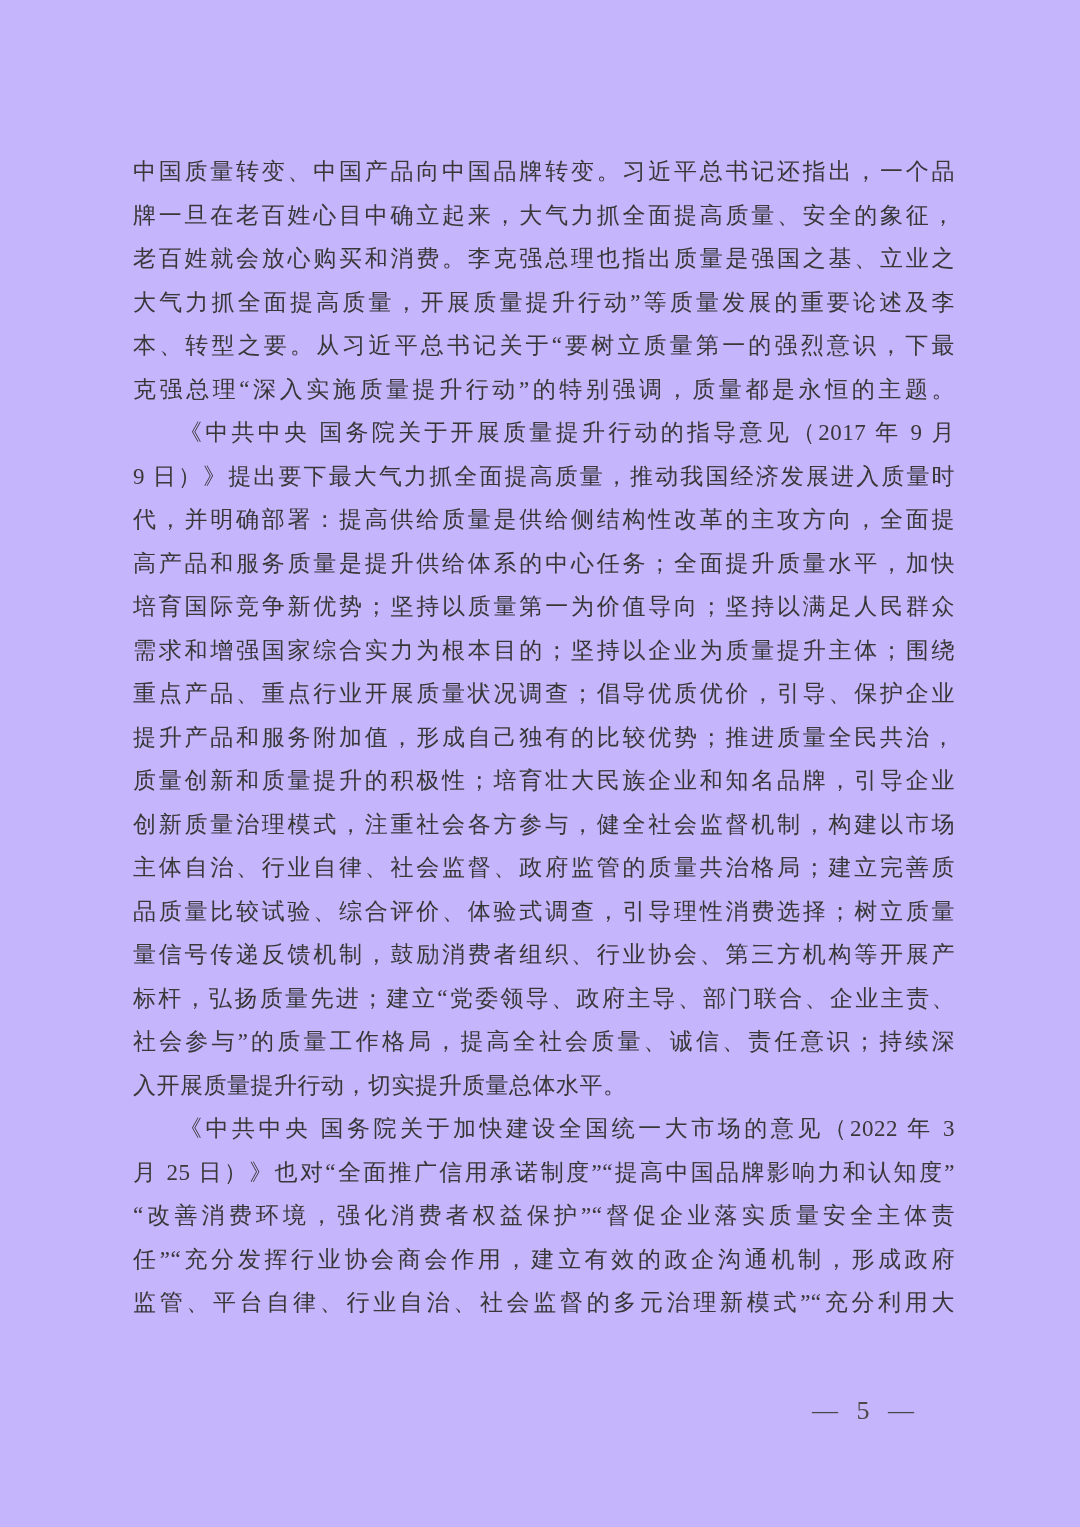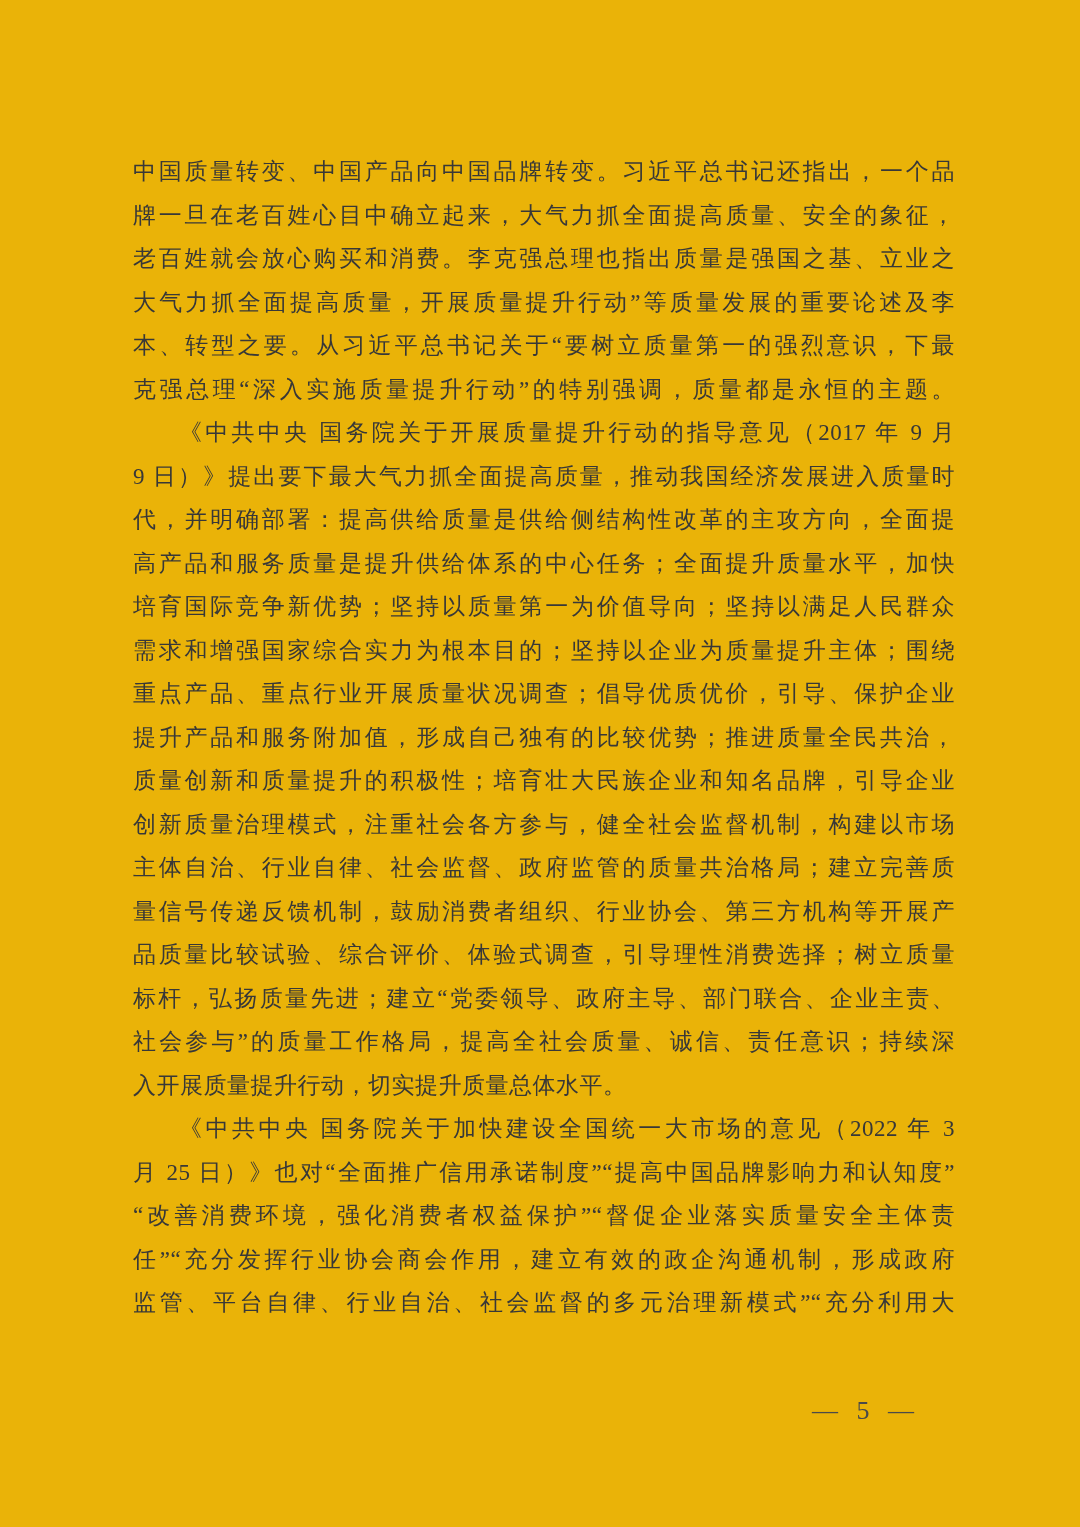--- a/index.html
+++ b/index.html
@@ -5,21 +5,21 @@
 <style>
   html, body {
     margin: 0;
     padding: 0;
     background: #ffffff;
   }
   .page {
     position: relative;
     width: 1080px;
     height: 1527px;
-    background: #eab308;
+    background: #c4b5fd;
     overflow: hidden;
     font-family: "Liberation Serif", "DejaVu Serif", serif;
     color: #383838;
   }
   .text-column {
     position: absolute;
     left: 133px;
     top: 150px;
     width: 822px;
   }
@@ -72,22 +72,22 @@
       <div class="ln">9 日）》提出要下最大气力抓全面提高质量，推动我国经济发展进入质量时</div>
       <div class="ln">代，并明确部署：提高供给质量是供给侧结构性改革的主攻方向，全面提</div>
       <div class="ln">高产品和服务质量是提升供给体系的中心任务；全面提升质量水平，加快</div>
       <div class="ln">培育国际竞争新优势；坚持以质量第一为价值导向；坚持以满足人民群众</div>
       <div class="ln">需求和增强国家综合实力为根本目的；坚持以企业为质量提升主体；围绕</div>
       <div class="ln">重点产品、重点行业开展质量状况调查；倡导优质优价，引导、保护企业</div>
       <div class="ln">提升产品和服务附加值，形成自己独有的比较优势；推进质量全民共治，</div>
       <div class="ln">质量创新和质量提升的积极性；培育壮大民族企业和知名品牌，引导企业</div>
       <div class="ln">创新质量治理模式，注重社会各方参与，健全社会监督机制，构建以市场</div>
       <div class="ln">主体自治、行业自律、社会监督、政府监管的质量共治格局；建立完善质</div>
+      <div class="ln">品质量比较试验、综合评价、体验式调查，引导理性消费选择；树立质量</div>
       <div class="ln">量信号传递反馈机制，鼓励消费者组织、行业协会、第三方机构等开展产</div>
-      <div class="ln">品质量比较试验、综合评价、体验式调查，引导理性消费选择；树立质量</div>
       <div class="ln">标杆，弘扬质量先进；建立“党委领导、政府主导、部门联合、企业主责、</div>
       <div class="ln">社会参与”的质量工作格局，提高全社会质量、诚信、责任意识；持续深</div>
       <div class="ln short">入开展质量提升行动，切实提升质量总体水平。</div>
     </div>
 
     <div class="paragraph">
       <div class="ln indent">《中共中央 国务院关于加快建设全国统一大市场的意见（2022 年 3</div>
       <div class="ln">月 25 日）》也对“全面推广信用承诺制度”“提高中国品牌影响力和认知度”</div>
       <div class="ln">“改善消费环境，强化消费者权益保护”“督促企业落实质量安全主体责</div>
       <div class="ln">任”“充分发挥行业协会商会作用，建立有效的政企沟通机制，形成政府</div>

